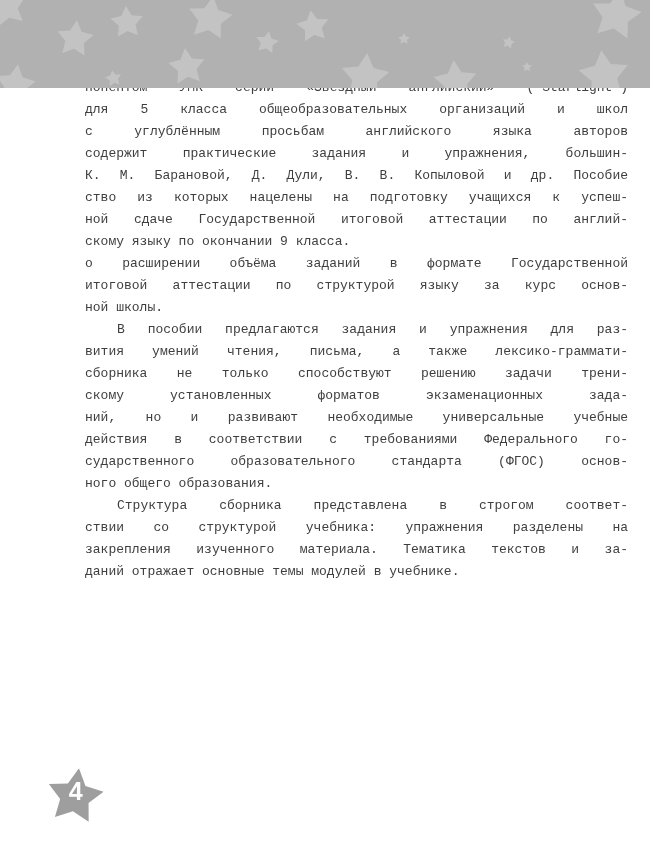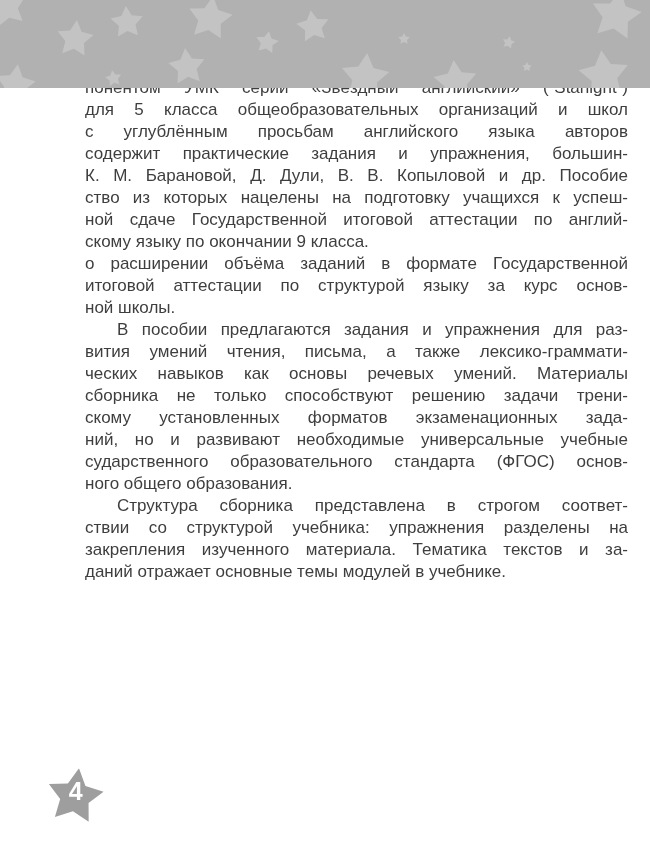--- a/index.html
+++ b/index.html
@@ -32,22 +32,23 @@
     font-size: 23px;
     line-height: 27px;
     font-weight: bold;
     letter-spacing: 0.5px;
     color: var(--title-text, #151515);
   }
   
   .content {
     margin: 22px 22px 0 85px;
     color: var(--body-text, #3e3e3e);
-    font-size: 17px;
+    font-size: 13px;
     line-height: 22px;
+    font-family: Liberation Mono, monospace;
   }
   .line {
     text-align: justify;
     text-align-last: justify;
     white-space: normal;
   }
   .line.indent { padding-left: 32px; }
   .line.last { text-align-last: left; }
   
   .page-star {
@@ -109,24 +110,24 @@
         <div class="line last">скому языку по окончании 9 класса.</div>
       </div>
       <div>
         <div class="line">о расширении объёма заданий в формате Государственной</div>
         <div class="line">итоговой аттестации по структурой языку за курс основ-</div>
         <div class="line last">ной школы.</div>
       </div>
       <div>
         <div class="line indent">В пособии предлагаются задания и упражнения для раз-</div>
         <div class="line">вития умений чтения, письма, а также лексико-граммати-</div>
-        <div class="line">ческих навыков как основы речевых умений. Материалы</div>
         <div class="line">сборника не только способствуют решению задачи трени-</div>
         <div class="line">скому установленных форматов экзаменационных зада-</div>
         <div class="line">ний, но и развивают необходимые универсальные учебные</div>
+        <div class="line">действия в соответствии с требованиями Федерального го-</div>
         <div class="line">сударственного образовательного стандарта (ФГОС) основ-</div>
         <div class="line last">ного общего образования.</div>
       </div>
       <div>
         <div class="line indent">Структура сборника представлена в строгом соответ-</div>
         <div class="line">ствии со структурой учебника: упражнения разделены на</div>
         <div class="line">закрепления изученного материала. Тематика текстов и за-</div>
         <div class="line last">даний отражает основные темы модулей в учебнике.</div>
       </div>
     </div>

